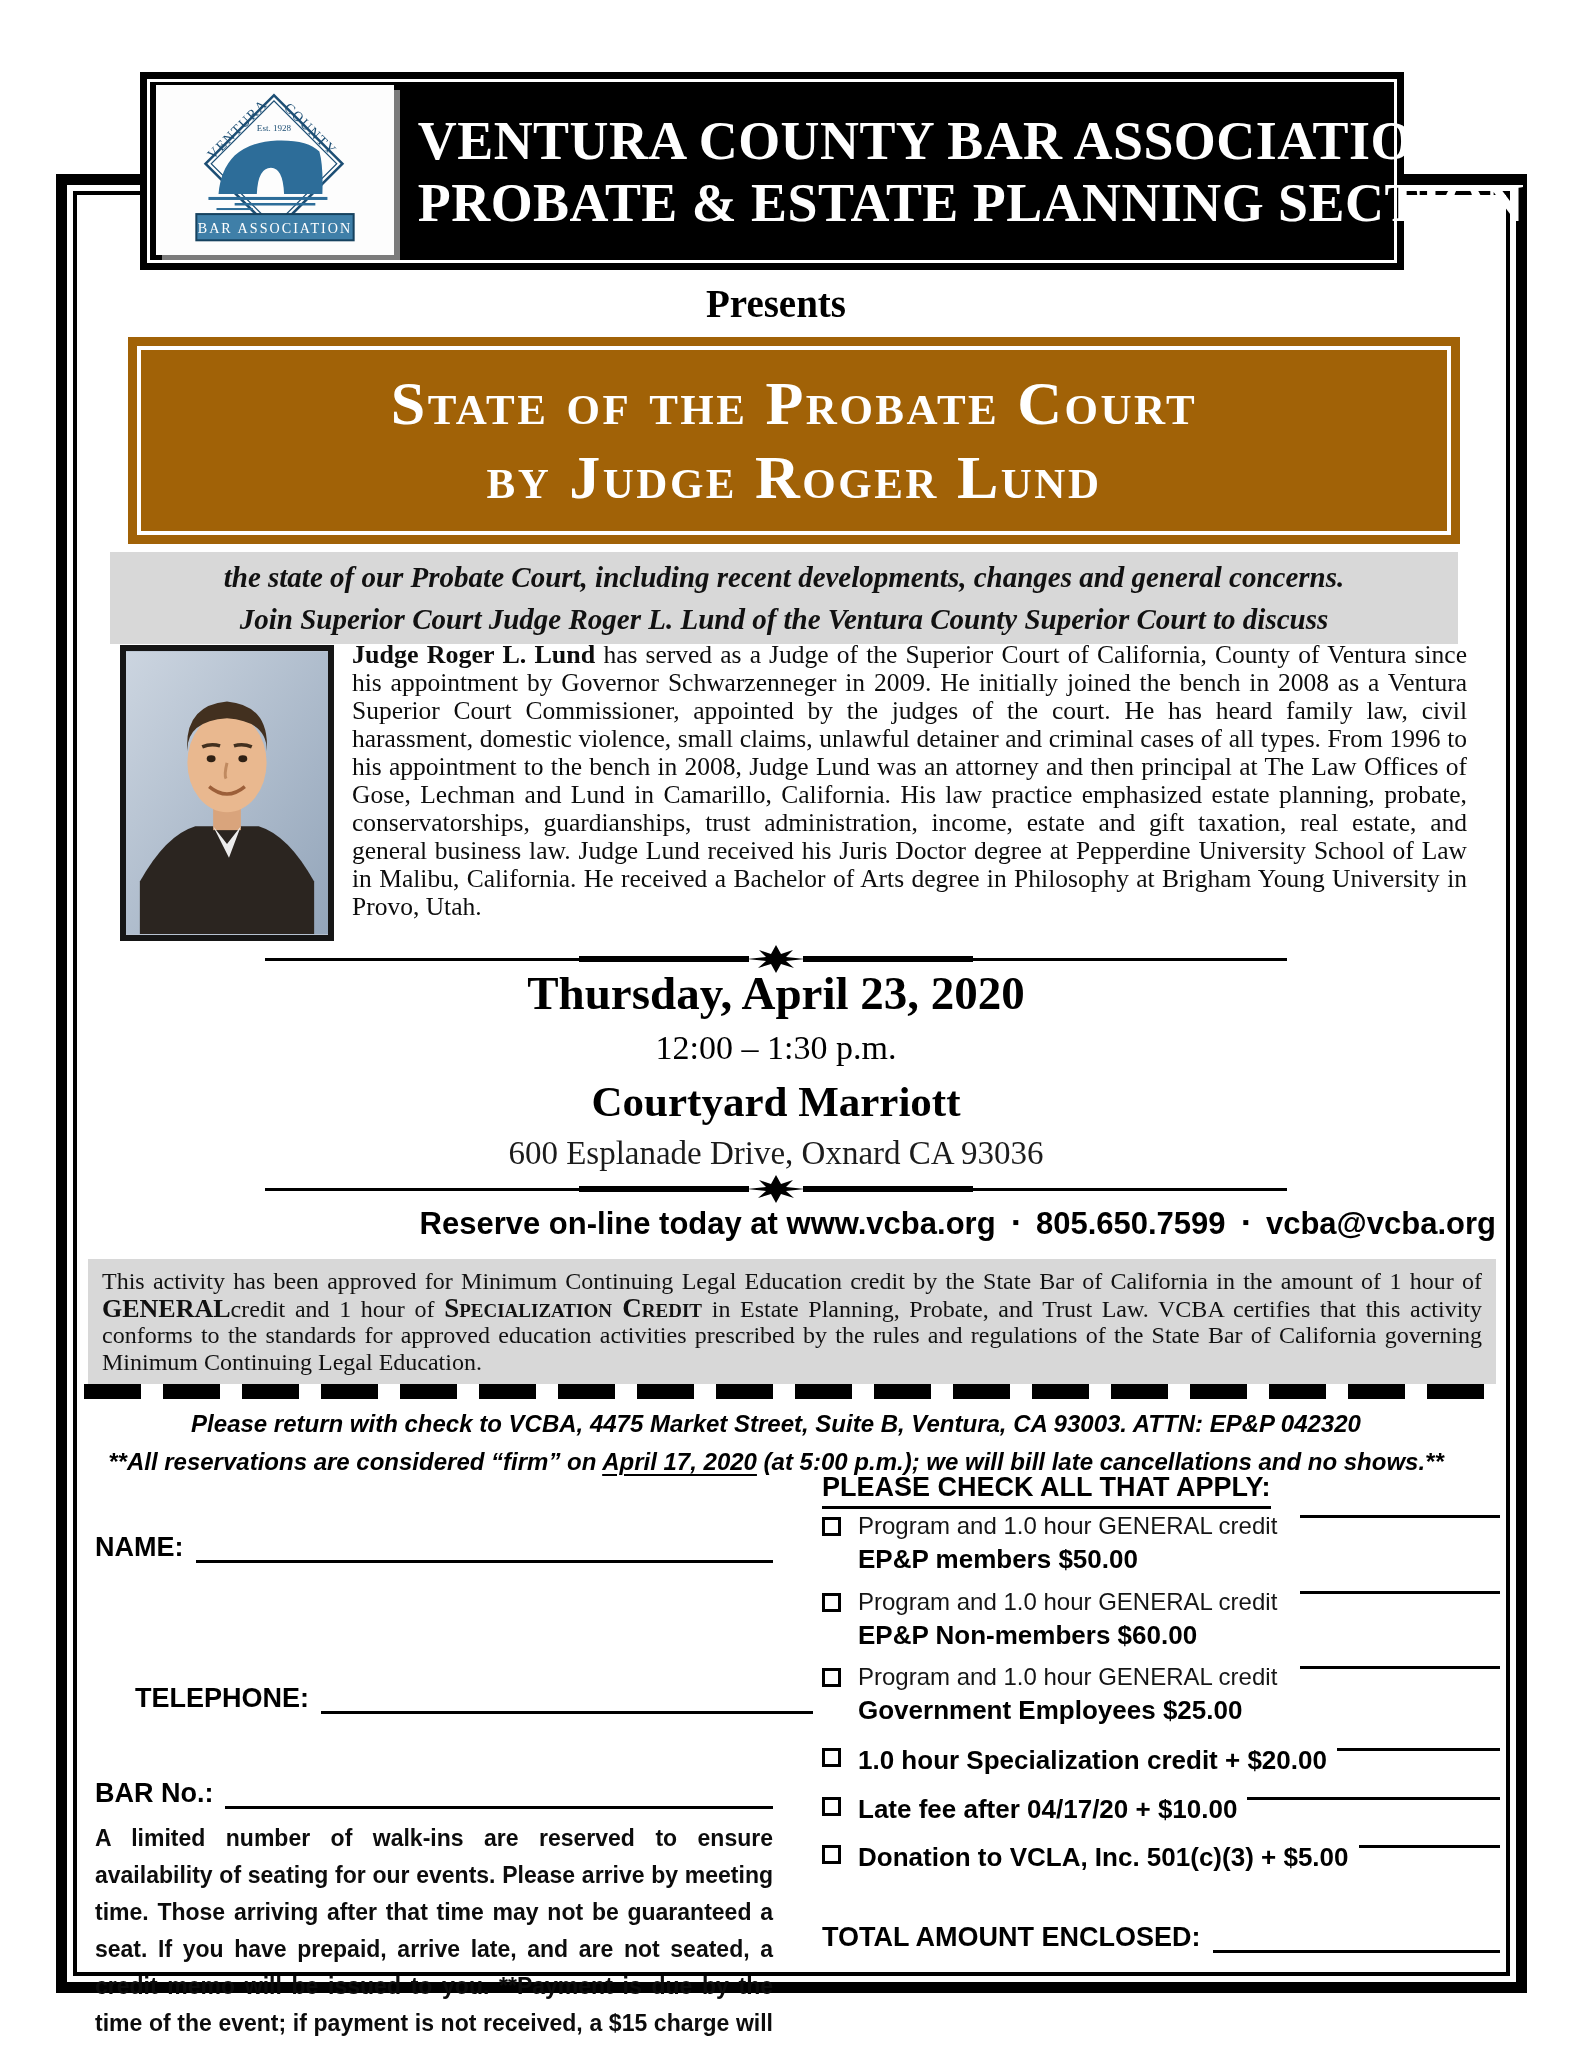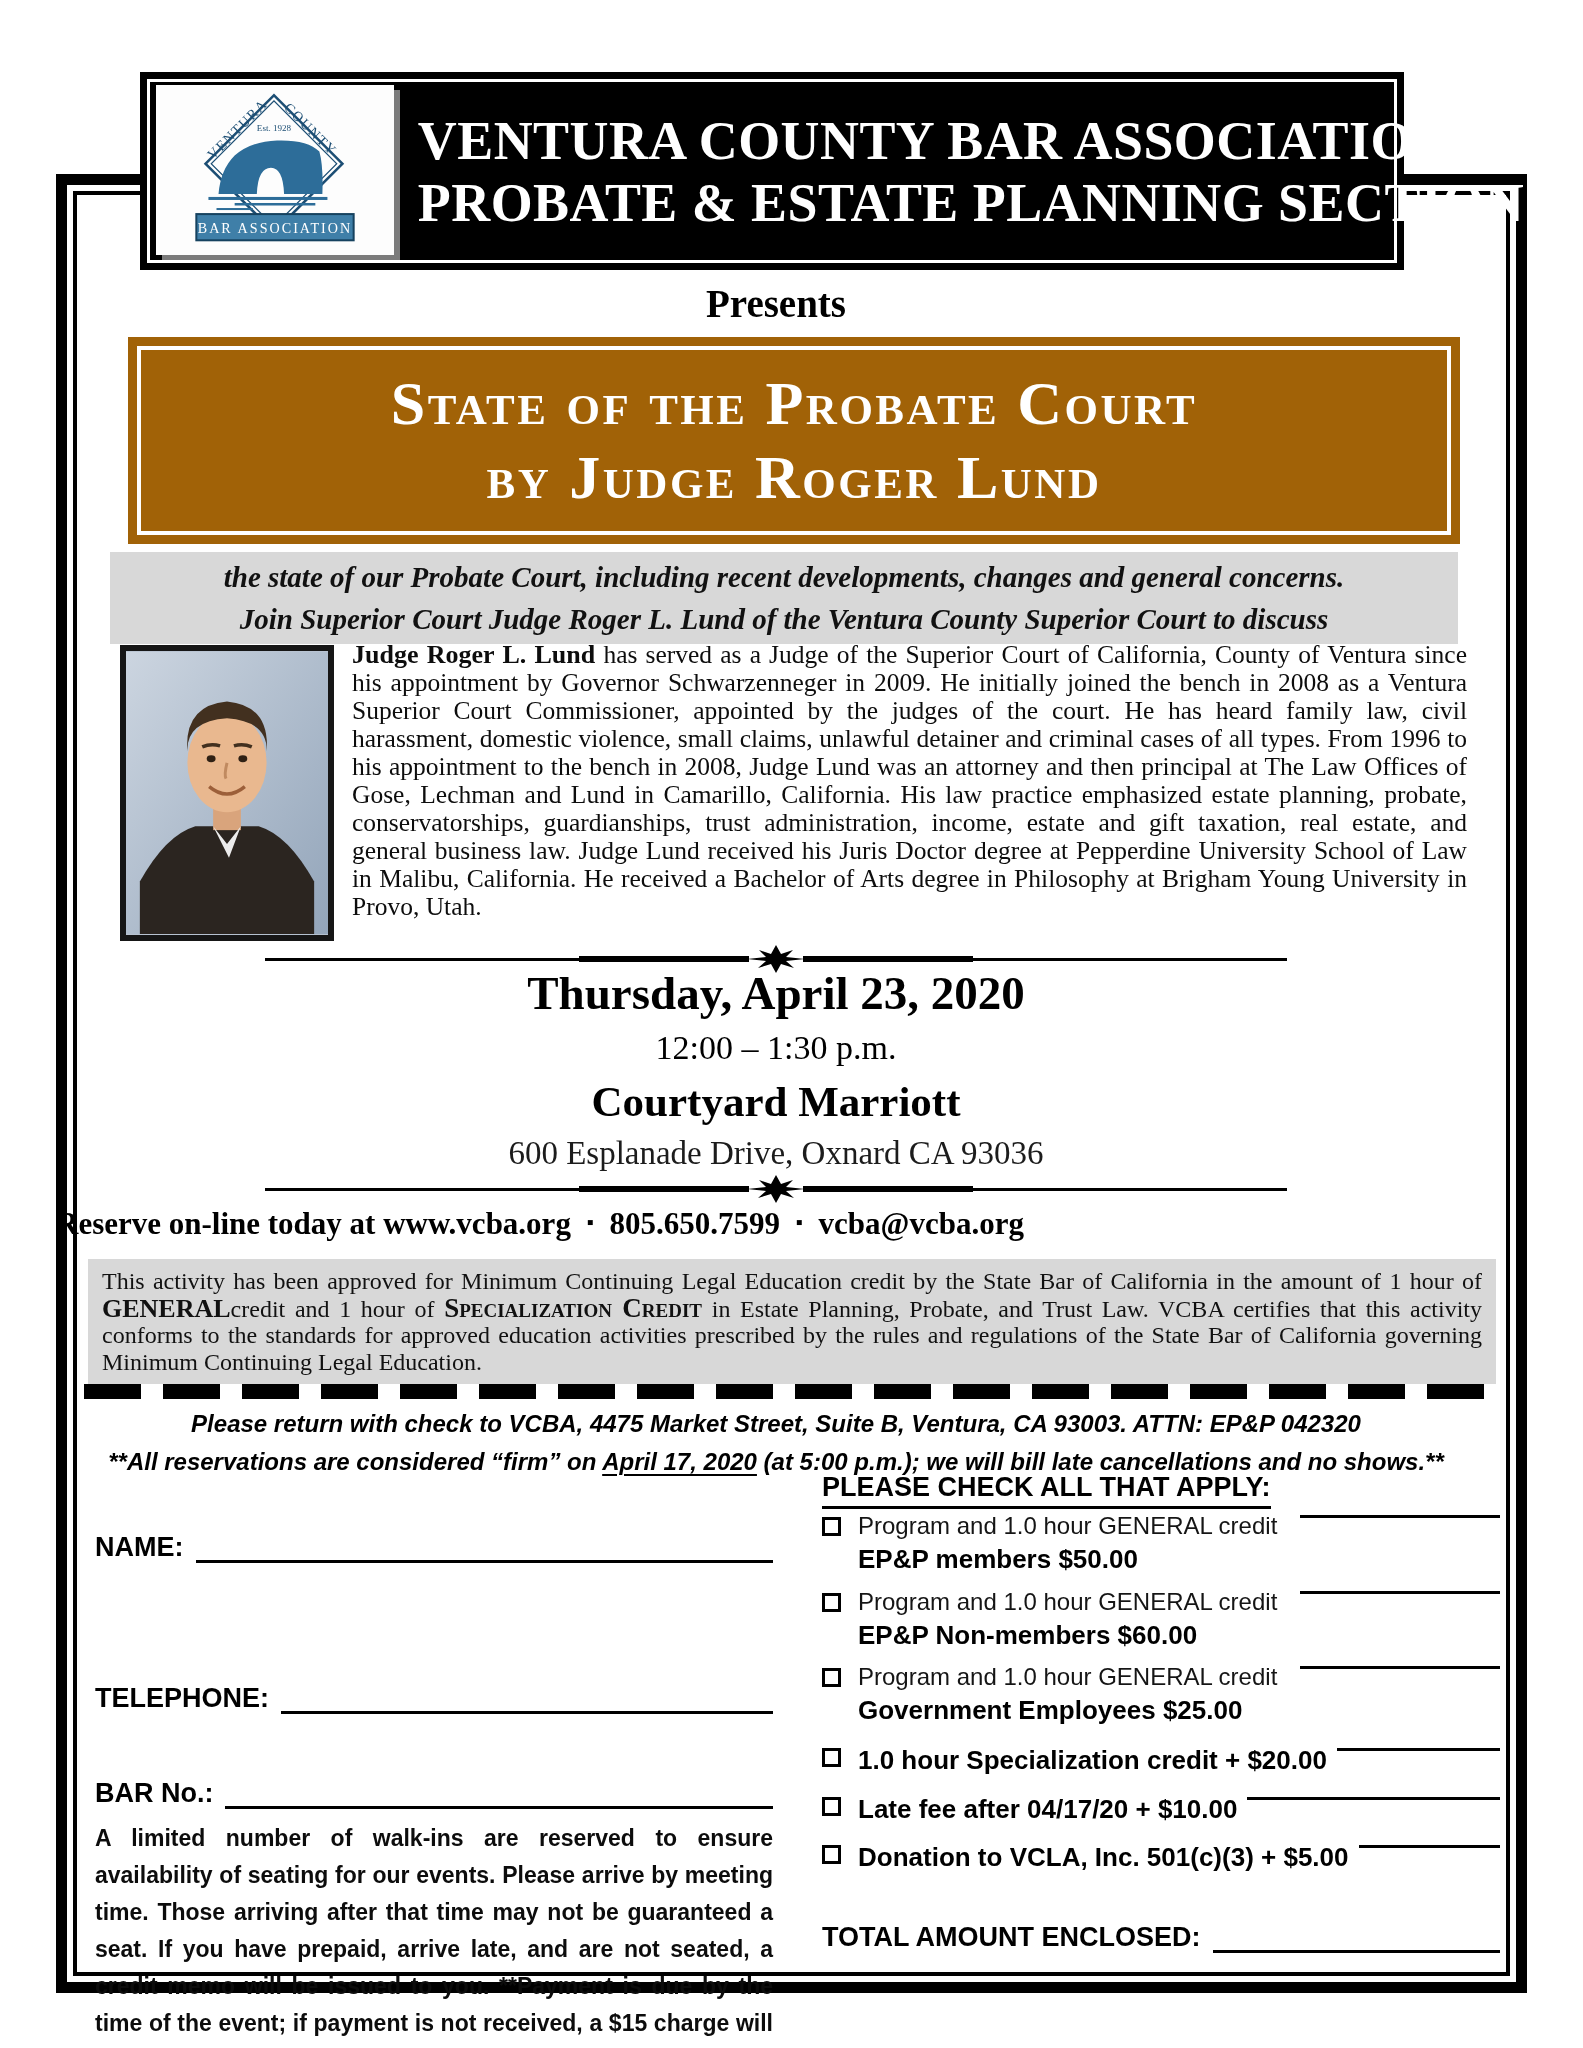--- a/index.html
+++ b/index.html
@@ -51,22 +51,22 @@
   .sd-star { flex:none; margin:0 -2px; }
 
   
   .event-block { position:absolute; left:56px; width:1440px; top:966px; text-align:center; }
   .event-date { font-weight:700; font-size:47px; margin-bottom:9px; }
   .event-time { font-size:34px; margin-bottom:10px; }
   .event-venue { font-weight:700; font-size:43px; margin-bottom:9px; }
   .event-address { font-size:33px; color:#1c1c1c; }
 
   
-  .reserve-line { position:absolute; left:56px; width:1440px; top:1206px; text-align:left;
-    font-family:Liberation Serif, serif; font-weight:700; font-size:31px; }
+  .reserve-line { position:absolute; left:56px; width:1440px; top:1206px; text-align:right;
+    font-family:Liberation Sans, sans-serif; font-weight:700; font-size:31px; }
   .reserve-sep { font-size:20px; vertical-align:5px; padding:0 8px; }
 
   
   .mcle-box { position:absolute; left:88px; top:1259px; width:1408px; background:#d8d8d8;
     padding:9px 14px; font-size:24px; line-height:26.5px; text-align:justify; color:#111; }
   .mcle-gen { font-weight:700; font-size:26px; }
   .mcle-spec { font-weight:700; font-variant:small-caps; font-size:27px; }
 
   
   .dash-divider { position:absolute; left:84px; top:1384px; width:1414px; height:15px;
@@ -218,21 +218,21 @@
     <div class="return-line1">Please return with check to VCBA, 4475 Market Street, Suite B, Ventura, CA 93003. ATTN: EP&amp;P 042320</div>
     <div>
       <span>**All reservations are considered “firm” on </span><span class="return-date">April 17, 2020</span><span> (at 5:00 p.m.); we will bill late cancellations and no shows.**</span>
     </div>
   </div>
 
   <div class="field-row" style="top:1532px;">
     <span>NAME:</span>
     <span class="blank-line"></span>
   </div>
-  <div class="field-row" style="top:1683px;">
+  <div class="field-row" style="top:1683px;margin-left:40px;">
     <span>TELEPHONE:</span>
     <span class="blank-line"></span>
   </div>
   <div class="field-row" style="top:1778px;">
     <span>BAR No.:</span>
     <span class="blank-line"></span>
   </div>
 
   <div class="walkins">
     <span>A limited  number of walk-ins are reserved to ensure availability of seating  for our events. Please arrive by  meeting time.  Those arriving after that time may not be guaranteed a seat.  If you have prepaid, arrive late, and are not seated, a </span><b>credit memo</b><span> will be issued to you. **Payment is due by the time of the event; if payment is not received, a $15 charge will be added to your invoice.** </span><b>Thank you!</b>

